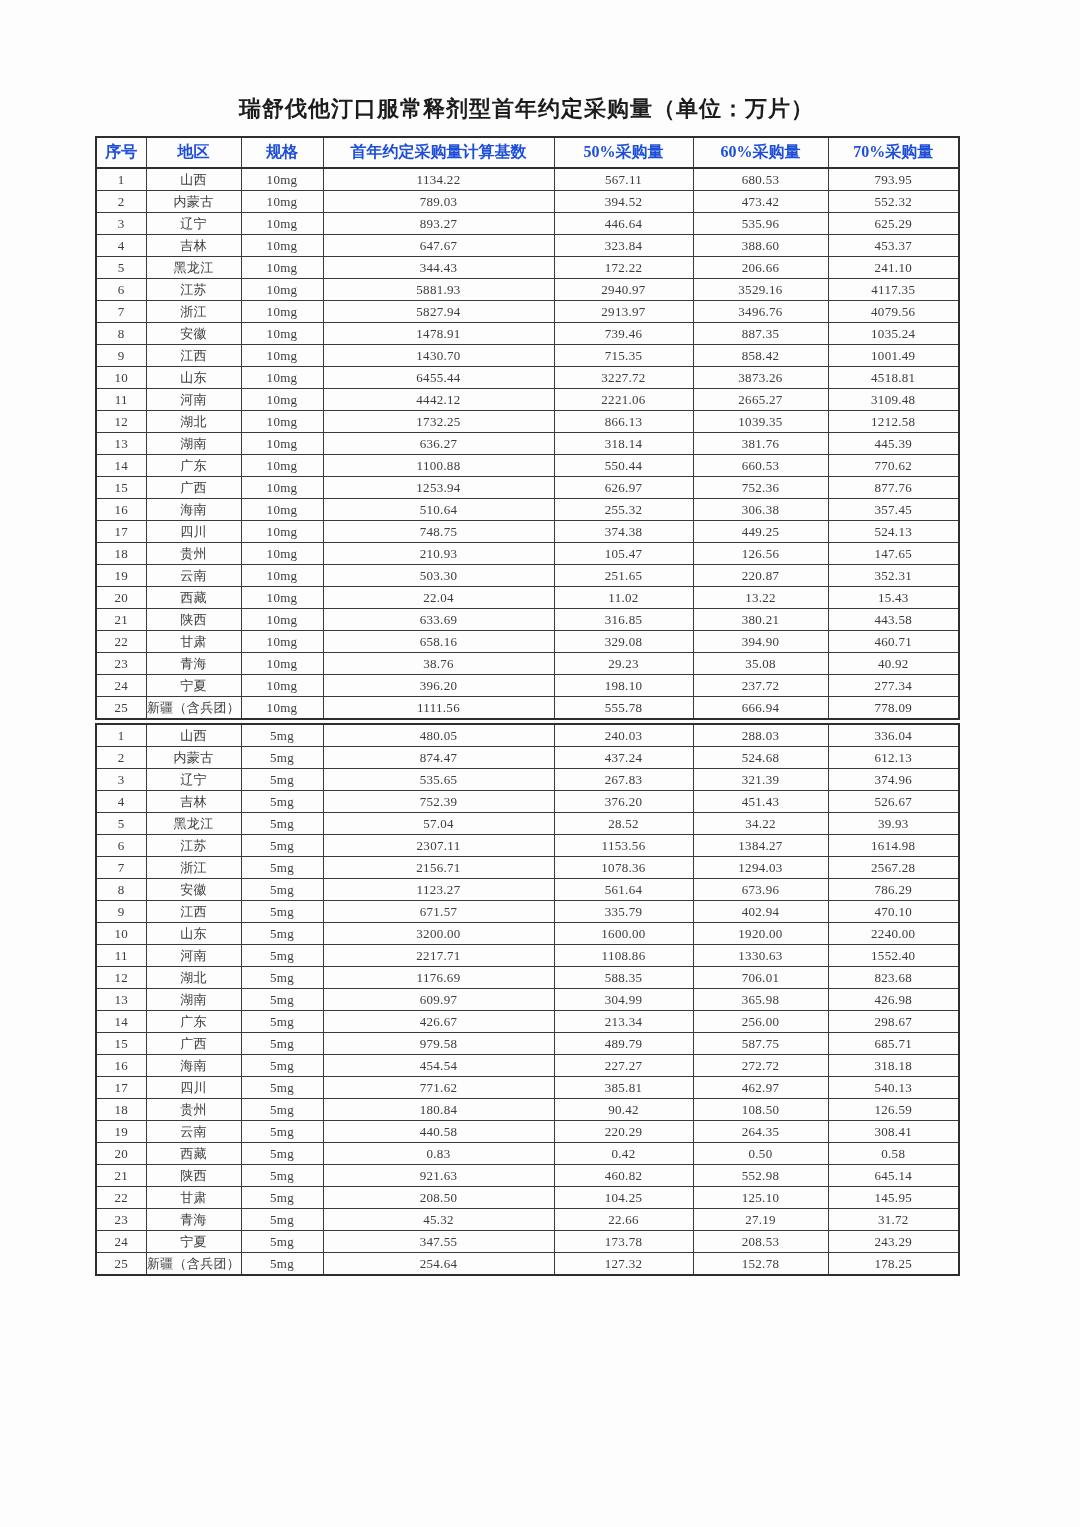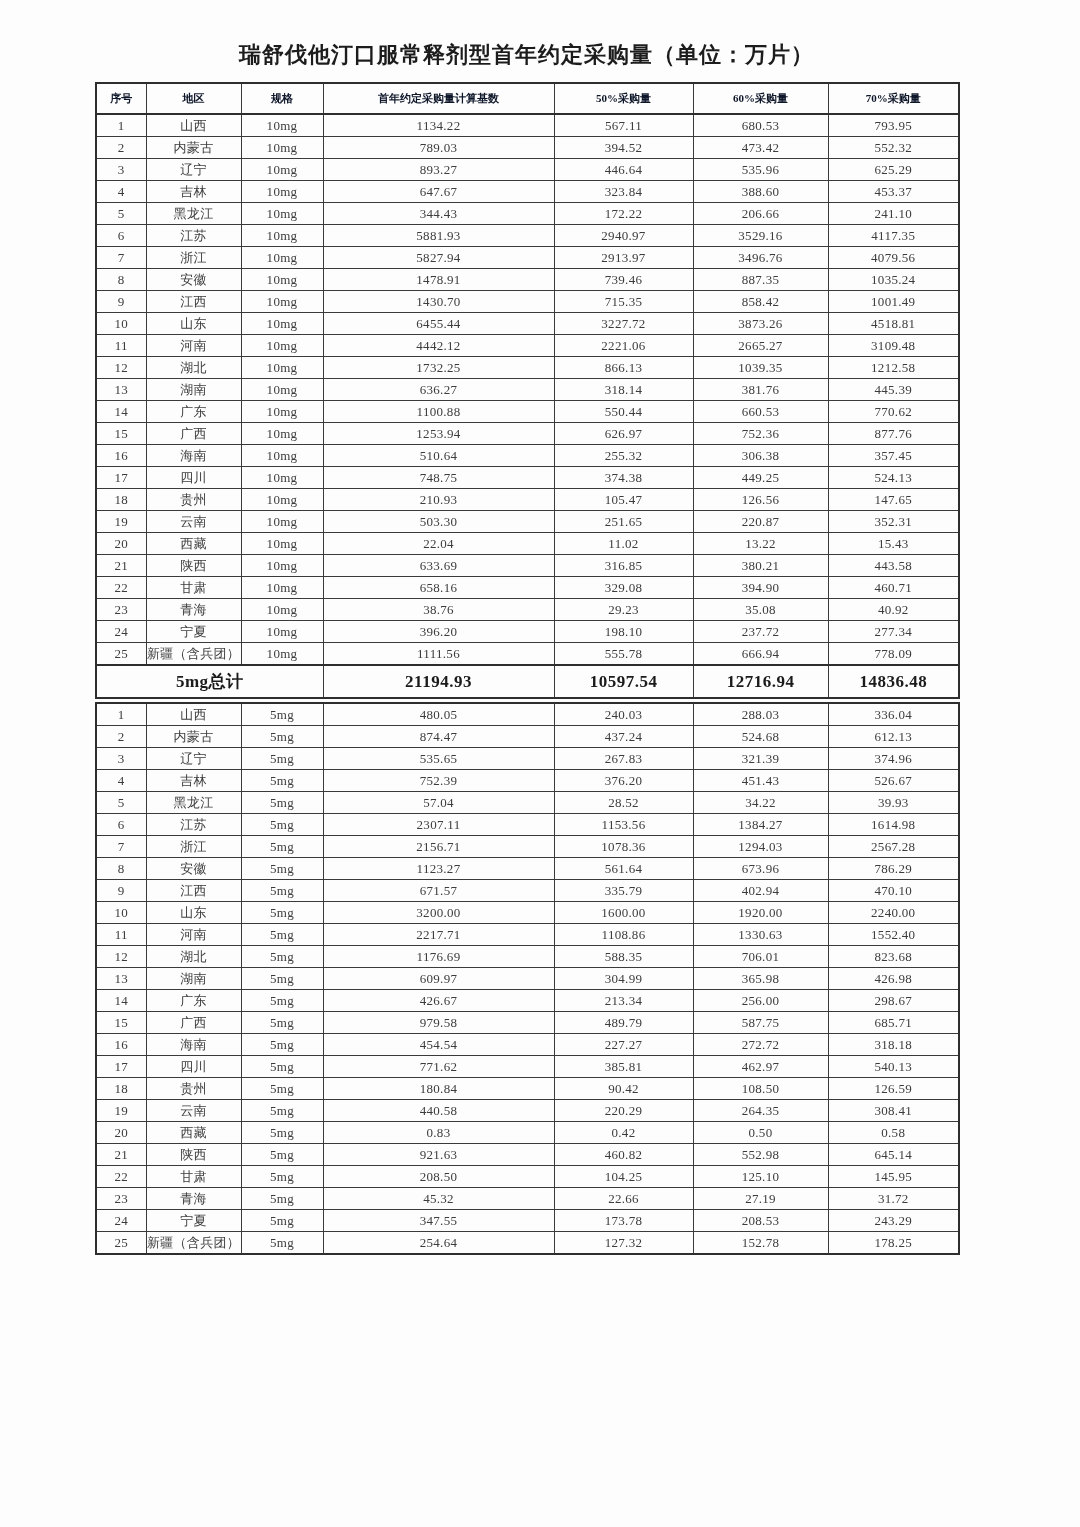--- a/index.html
+++ b/index.html
@@ -6,21 +6,21 @@
     margin: 0;
     padding: 0;
     background: #fdfdfd;
     width: 1080px;
     height: 1527px;
     font-family: "Liberation Serif", serif;
     color: #333;
     overflow: hidden;
   }
   .doc {
-    padding-top: 40px;
+    padding-top: 94px;
     padding-left: 95px;
     box-sizing: border-box;
   }
   .title {
     width: 863px;
     text-align: center;
     font-size: 22px;
     font-weight: bold;
     color: #1c1c1c;
     letter-spacing: 1px;
@@ -35,23 +35,23 @@
   table.grid th, table.grid td {
     border: 1px solid #3a3a3a;
     text-align: center;
     vertical-align: middle;
     padding: 0;
     white-space: nowrap;
     overflow: hidden;
   }
   tr.header-row th {
     height: 29px;
-    font-size: 11px;
+    font-size: 16px;
     font-weight: bold;
-    color: #0f172a;
+    color: #1d4ed8;
     border-bottom: 2px solid #2e2e2e;
   }
   tr.summary-row td {
     height: 31px;
     font-size: 17px;
     font-weight: bold;
     color: #1b1b1b;
     border-top: 2px solid #2e2e2e;
     border-bottom: 2px solid #2e2e2e;
     letter-spacing: 0.5px;
@@ -313,27 +313,20 @@
         </tr>
         <tr class="data-row">
           <td>25</td>
           <td>新疆（含兵团）</td>
           <td>10mg</td>
           <td>1111.56</td>
           <td>555.78</td>
           <td>666.94</td>
           <td>778.09</td>
         </tr>
-        <tr class="summary-row">
-          <td colspan="3">5mg总计</td>
-          <td>21194.93</td>
-          <td>10597.54</td>
-          <td>12716.94</td>
-          <td>14836.48</td>
-        </tr>
       </tbody>
   </table>
 
   <div class="section-gap"></div>
 
   <table class="grid">
     <colgroup>
       <col style="width:50px">
         <col style="width:95px">
         <col style="width:82px">

